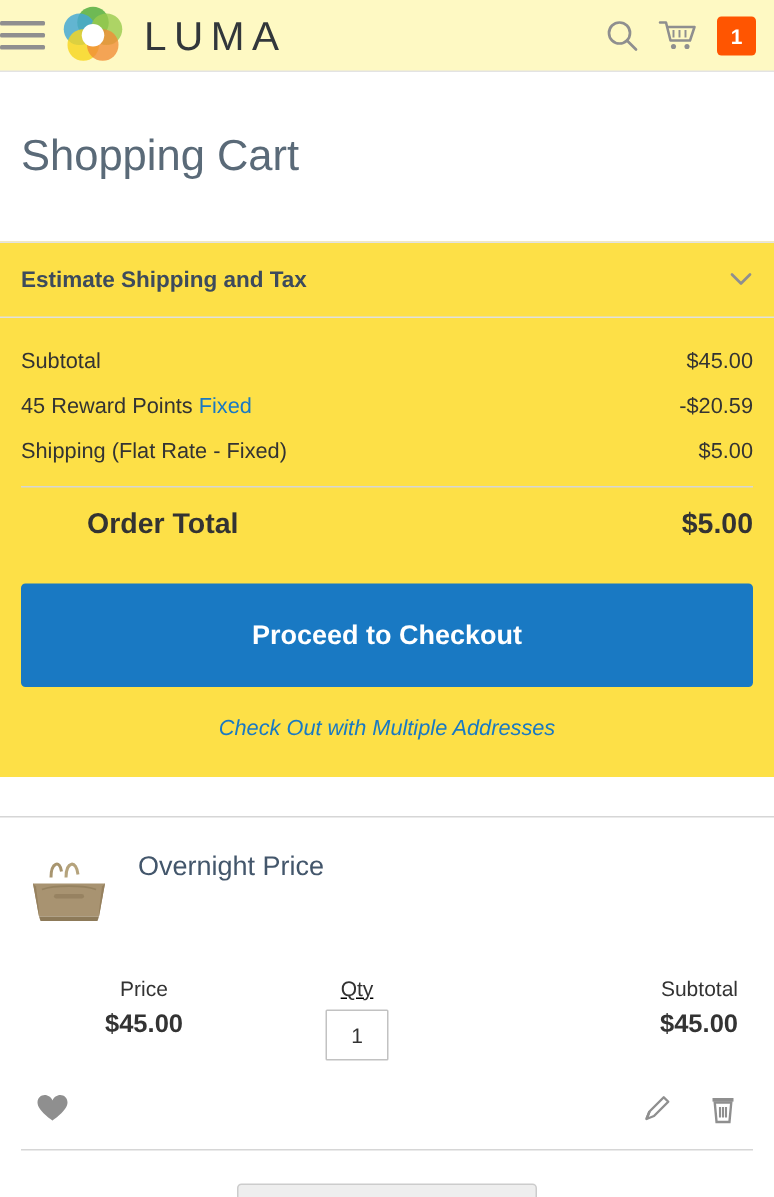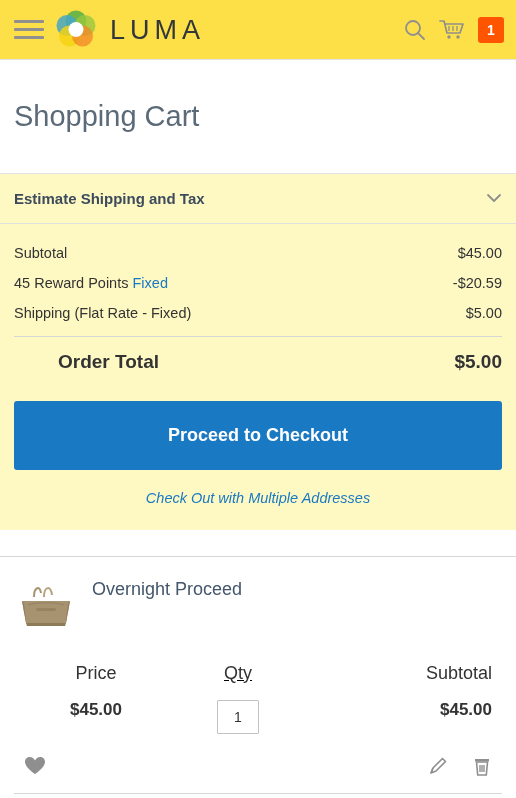--- a/index.html
+++ b/index.html
@@ -9,26 +9,26 @@
     width: 516px; height: 798px;
     background: #ffffff;
     font-family: "Liberation Sans", sans-serif;
     -webkit-font-smoothing: antialiased;
   }
   body { overflow: hidden; position: relative; }
 
   
   .header {
     position: relative;
-    height: 60px;
-    background: #fde047;
+    height: 48px;
+    background: #fef9c3;
     border-bottom: 1px solid #e3e3e3;
     display: flex;
     align-items: center;
-    padding: 0 14px;
+    padding: 0 0;
   }
   .hamburger {
     width: 30px; height: 24px;
     display: flex; flex-direction: column; justify-content: center;
     gap: 5px;
     cursor: pointer;
     margin-right: 10px;
   }
   .hamburger span {
     display: block; height: 3px; width: 30px;
@@ -75,21 +75,21 @@
     font-size: 29px;
     font-weight: 300;
     color: #5a6a78;
     padding: 22px 14px 20px 14px;
     line-height: 1.1;
     letter-spacing: 0px;
   }
 
   
   .summary {
-    background: #fef9c3;
+    background: #fde047;
     border-top: 1px solid #e3e3e3;
     padding-bottom: 24px;
   }
   .estimate-row {
     display: flex; align-items: center; justify-content: space-between;
     padding: 16px 14px 16px 14px;
     border-bottom: 1px solid #e0e0e0;
     cursor: pointer;
   }
   .estimate-title {
@@ -182,23 +182,23 @@
     padding: 0 2px;
     align-items: flex-start;
   }
   .col {
     text-align: center;
   }
   .col-price { width: 160px; }
   .col-qty   { width: 124px; text-decoration: underline; }
   .col-sub   { flex: 1; text-align: right; padding-right: 8px; }
   .col-label {
-    font-size: 18px;
-    color: #333333;
-    margin-bottom: 16px;
+    font-size: 14px;
+    color: #333333;
+    margin-bottom: 6px;
   }
   .col-value {
     font-size: 17px;
     font-weight: 700;
     color: #333333;
   }
   .qty-input {
     width: 42px; height: 34px;
     border: 1px solid #c2c2c2;
     background: #ffffff;
@@ -338,21 +338,21 @@
           <path d="M20 22 C20 12, 26 10, 27 18" fill="none" stroke="#a8956f" stroke-width="2"></path>
           <path d="M30 22 C30 11, 37 10, 38 20" fill="none" stroke="#b5a37c" stroke-width="2"></path>
           <path d="M8 26 L56 26 L52 48 L12 48 Z" fill="#a89371"></path>
           <path d="M8 26 L12 48 L12 44 L10 28 Z" fill="#96815f"></path>
           <path d="M56 26 L52 48 L52 44 L54 28 Z" fill="#96815f"></path>
           <path d="M14 30 C22 27, 42 27, 50 30" fill="none" stroke="#8d7a59" stroke-width="1.2" opacity="0.7"></path>
           <rect x="22" y="33" width="20" height="3" rx="1.5" fill="#8d7a59" opacity="0.65"></rect>
           <path d="M12 48 L52 48 L51 51 L13 51 Z" fill="#8d7a59"></path>
         </svg>
       </div>
-      <div class="item-name">Overnight Proceed</div>
+      <div class="item-name">Overnight Price</div>
     </div>
 
     <div class="item-cols">
       <div class="col col-price">
         <div class="col-label">Price</div>
         <div class="col-value">$45.00</div>
       </div>
 
       <div class="col col-qty">
         <div class="col-label">Qty</div>

